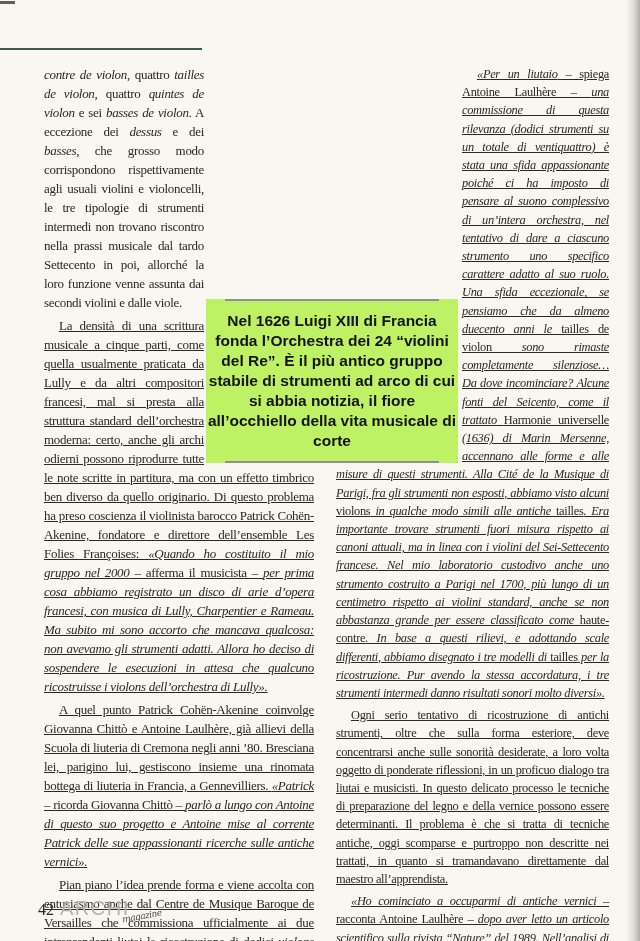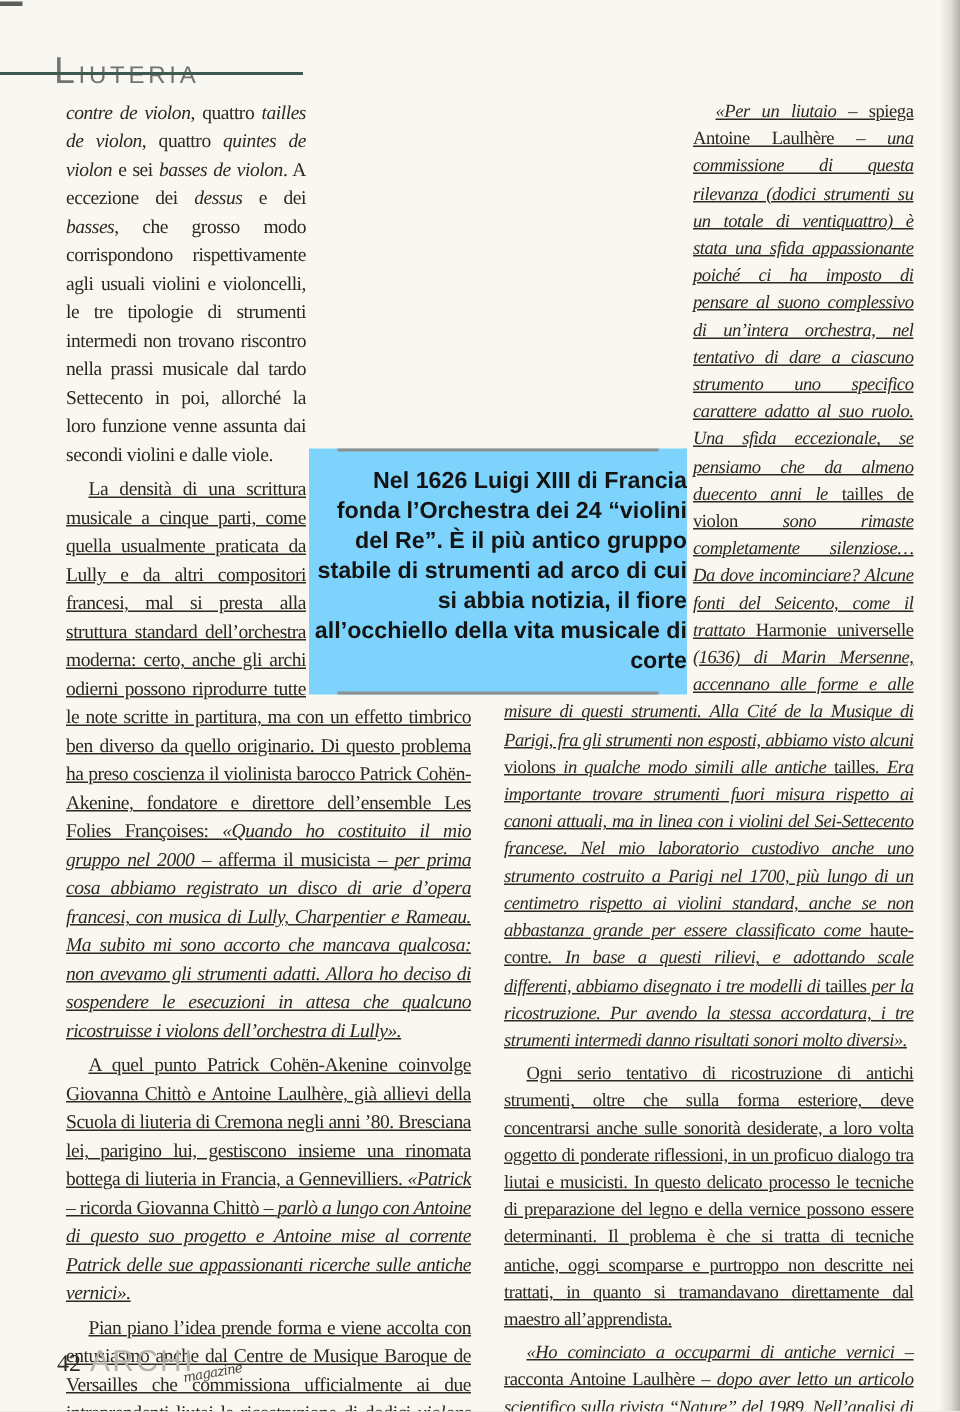--- a/index.html
+++ b/index.html
@@ -30,23 +30,23 @@
   .col-left{left:40px;width:278px;font-size:13px;line-height:19px;letter-spacing:-0.3px;}
   .col-right{left:332px;width:281px;font-size:12.4px;line-height:18.2px;letter-spacing:-0.3px;}
   .para{margin:4px;}
   .para.indent{text-indent:15px;text-decoration:underline;}
   .it{font-style:italic;}
   .cutout-r{float:right;width:114px;height:164px;margin-top:238px;}
   .cutout-l{float:left;width:130px;height:164px;margin-top:238px;}
 
   .pull-quote{
     position:absolute;left:206px;top:299px;width:252px;z-index:3;
-    text-align:right;font-family:"Liberation Sans",sans-serif;
+    text-align:center;font-family:"Liberation Sans",sans-serif;
     font-weight:700;font-size:15.5px;line-height:20px;color:#141414;
-    background:#7dd3fc;
+    background:#bef264;
   }
   .pq-rule{height:2px;width:214px;margin:0 auto;background:#8f8f8f;}
   .pq-rule.top{margin-bottom:10px;}
   .pq-rule.bottom{margin-top:10px;}
 
   .footer{position:absolute;left:38px;top:897px;height:34px;text-align:center;}
   .page-num{font-family:"Liberation Serif",serif;font-size:16px;color:#2c2822;}
   .magazine-logo{
     font-family:"Liberation Sans",sans-serif;font-size:20px;color:#b6b3ac;
     letter-spacing:1.5px;margin-left:6px;
@@ -59,21 +59,20 @@
   }
 </style>
 </head>
 <body>
 
 <div class="page">
 
   <div class="corner-mark"></div>
   <div class="scan-edge"></div>
 
-  <h1 class="header-title">Liuteria</h1>
   <div class="header-rule" style="background: rgb(60, 90, 80);"></div>
 
   <div class="col col-left">
     <span class="cutout-r"></span>
   <p class="para"><span class="it">contre de violon</span><span>, quattro </span><span class="it">tailles de violon</span><span>, quattro </span><span class="it">quintes de violon</span><span> e sei </span><span class="it">basses de violon</span><span>. A eccezione dei </span><span class="it">dessus</span><span> e dei </span><span class="it">basses</span><span>, che grosso modo corrispondono rispettivamente agli usuali violini e violoncelli, le tre tipologie di strumenti intermedi non trovano riscontro nella prassi musicale dal tardo Settecento in poi, allorché la loro funzione venne assunta dai secondi violini e dalle viole.</span></p>
       <p class="para indent"><span>La densità di una scrittura musicale a cinque parti, come quella usualmente praticata da Lully e da altri compositori francesi, mal si presta alla struttura standard dell’orchestra moderna: certo, anche gli archi odierni possono riprodurre tutte le note scritte in partitura, ma con un effetto timbrico ben diverso da quello originario. Di questo problema ha preso coscienza il violinista barocco Patrick Cohën-Akenine, fondatore e direttore dell’ensemble Les Folies Françoises: </span><span class="it">«Quando ho costituito il mio gruppo nel 2000</span><span> – afferma il musicista – </span><span class="it">per prima cosa abbiamo registrato un disco di arie d’opera francesi, con musica di Lully, Charpentier e Rameau. Ma subito mi sono accorto che mancava qualcosa: non avevamo gli strumenti adatti. Allora ho deciso di sospendere le esecuzioni in attesa che qualcuno ricostruisse i violons dell’orchestra di Lully».</span></p>
       <p class="para indent"><span>A quel punto Patrick Cohën-Akenine coinvolge Giovanna Chittò e Antoine Laulhère, già allievi della Scuola di liuteria di Cremona negli anni ’80. Bresciana lei, parigino lui, gestiscono insieme una rinomata bottega di liuteria in Francia, a Gennevilliers. </span><span class="it">«Patrick</span><span> – ricorda Giovanna Chittò – </span><span class="it">parlò a lungo con Antoine di questo suo progetto e Antoine mise al corrente Patrick delle sue appassionanti ricerche sulle antiche vernici».</span></p>
       <p class="para indent"><span>Pian piano l’idea prende forma e viene accolta con entusiasmo anche dal Centre de Musique Baroque de Versailles che commissiona ufficialmente ai due intraprendenti liutai la ricostruzione di dodici </span><span class="it">violons</span><span> nelle misteriose tre taglie intermedie: </span><span class="it">hautes-contre</span><span>, </span><span class="it">tailles</span><span> e </span><span class="it">quintes</span><span>.</span></p>
     </div>
 

